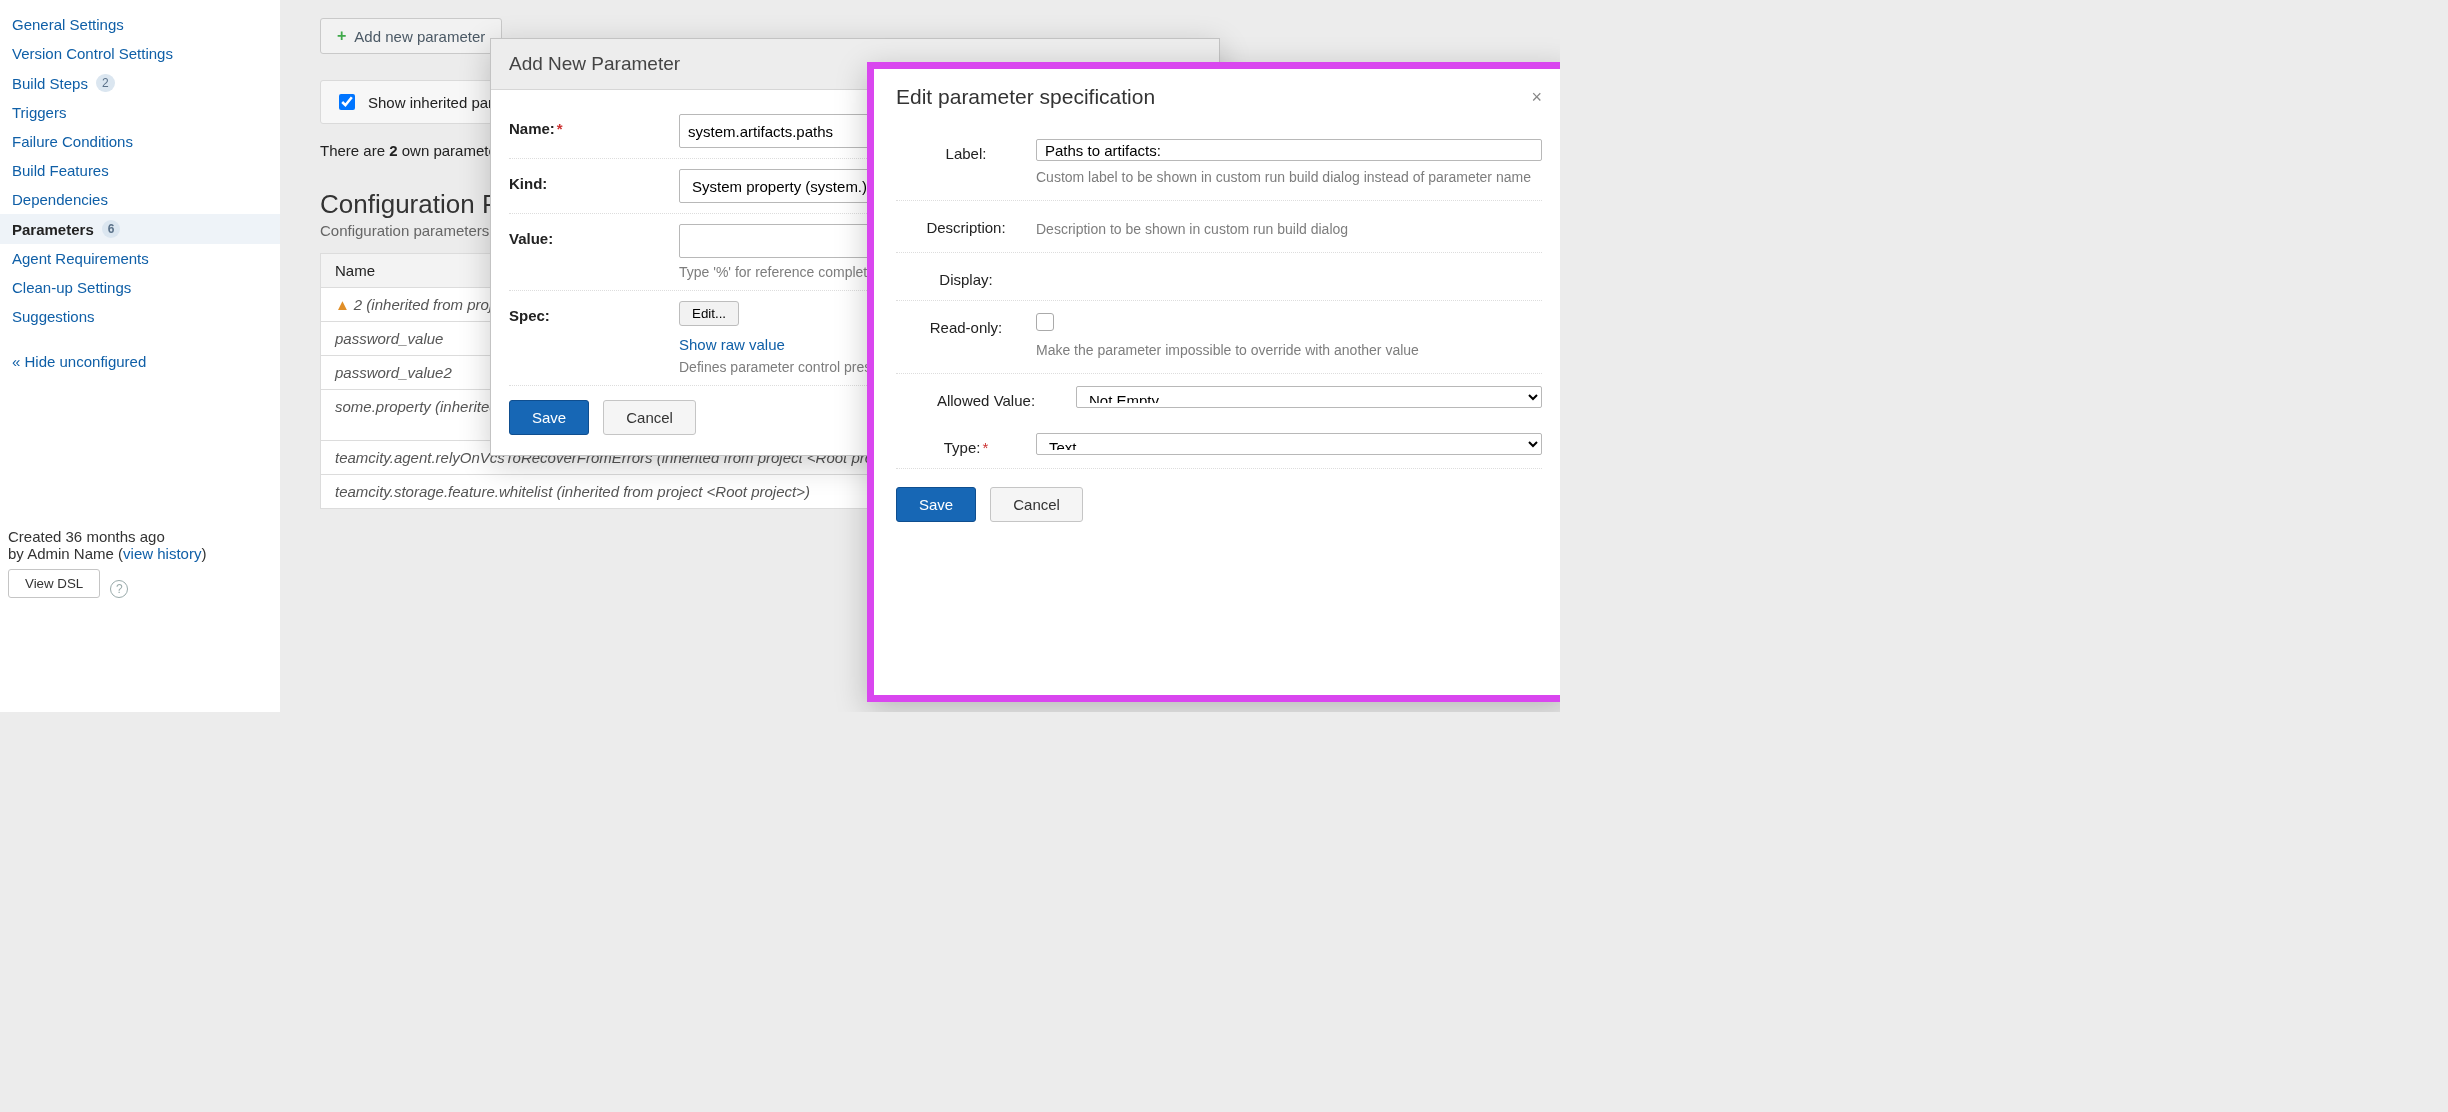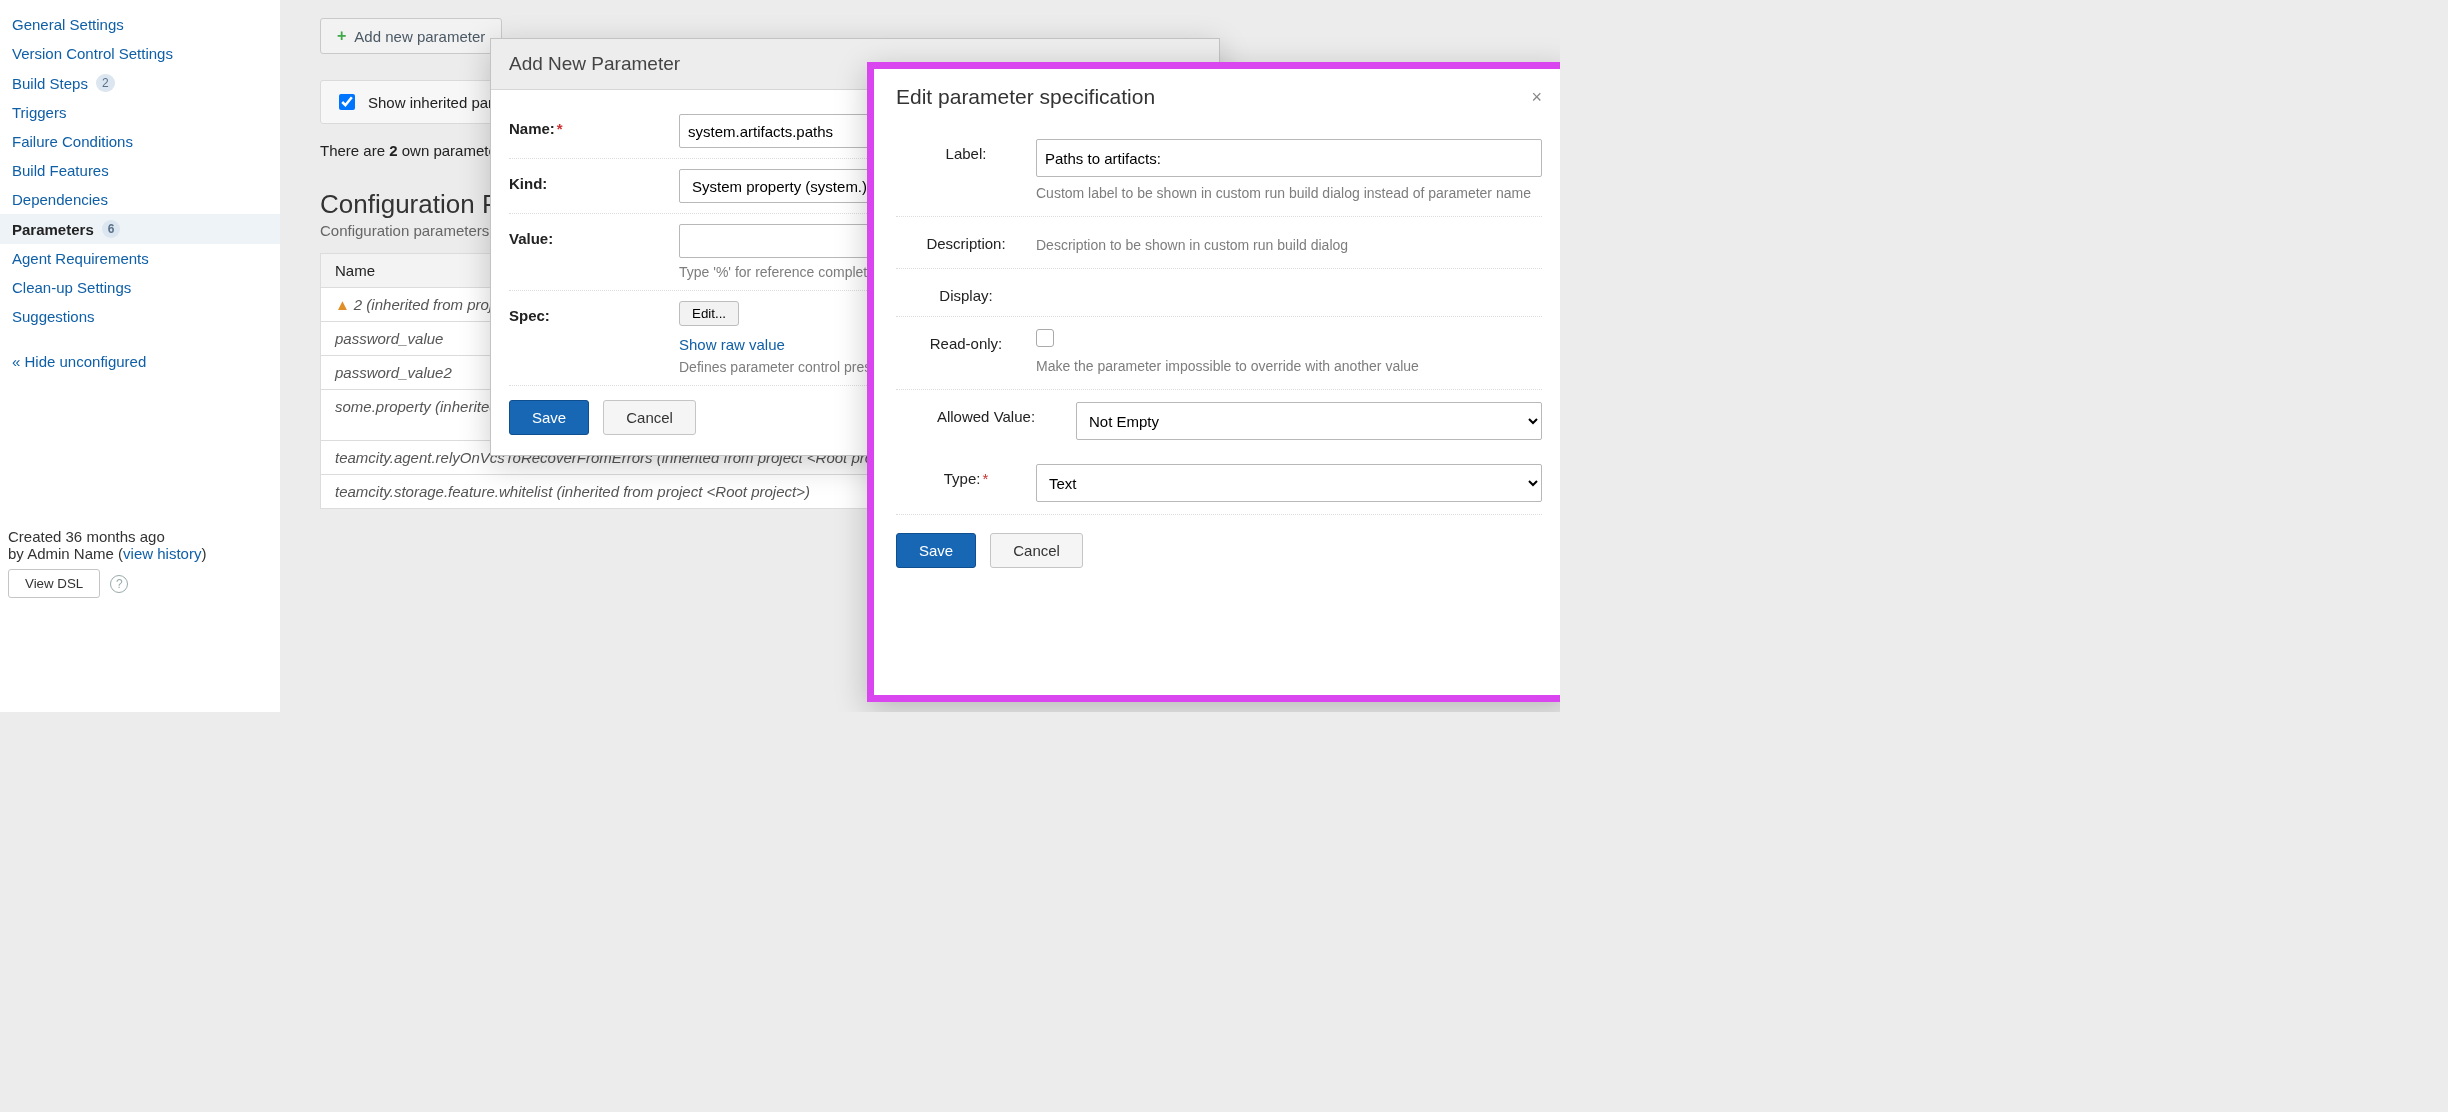--- a/index.html
+++ b/index.html
@@ -31,21 +31,21 @@
     margin-left:8px; padding:0 6px;
     border-radius:9px; background:#dbe6f0; color:#5a7189;
     font-size:12px; line-height:18px; text-align:center;
   }
   .hide-unconfig { margin:22px 12px; color:#0f5fa7; cursor:pointer; }
   .meta {
     position:absolute; bottom:150px; left:8px; width:260px;
     color:#333; font-size:15px;
   }
   .meta a { color:#0f5fa7; text-decoration:none; cursor:pointer; }
-  .dsl-row { position:absolute; bottom:114px; left:8px; display:flex; align-items:center; gap:10px; }
+  .dsl-row { position:absolute; bottom:114px; left:8px; display:flex; align-items:flex-end; gap:10px; }
   .dsl-btn {
     background:#fff; border:1px solid #c5c5c5; border-radius:3px;
     padding:6px 16px; color:#333; cursor:pointer;
   }
   .help-circ {
     width:18px; height:18px; border:1.5px solid #9aa; border-radius:50%;
     display:inline-flex; align-items:center; justify-content:center;
     color:#9aa; font-size:12px;
   }
 
@@ -128,21 +128,21 @@
     padding:16px 22px 12px 22px; font-size:21px; color:#333;
     display:flex; justify-content:space-between; align-items:center;
   }
   .close-x { color:#888; cursor:pointer; font-size:18px; }
   .modal-spec .body2 { padding:6px 22px 20px 22px; }
   .frow { display:flex; align-items:flex-start; padding:12px 0; border-bottom:1px dotted #ddd; }
   .frow .la { width:140px; font-weight:normal; padding-top:6px;text-align:center; }
   .frow .la .req { color:#c33; margin-left:2px; }
   .frow .fi { flex:1; }
   .frow .fi input[type=text], .frow .fi select {
-    width:100%; height:38px; border:1px solid #b8b8b8; border-radius:2px; padding:4px 8px; font-size:15px; background:#fff;
+    width:100%; height:22px; border:1px solid #b8b8b8; border-radius:2px; padding:4px 8px; font-size:15px; background:#fff;
   }
   .frow .fi .hint2 { color:#7d7d7d; font-size:14px; margin-top:6px; line-height:1.5; }
   .frow.last { border-bottom:none; }
   .chk { width:18px; height:18px; border:1px solid #aaa; border-radius:3px; background:#fff; display:inline-block; }
   .actions2 { margin-top:18px; display:flex; gap:14px; }
 
   .allowed-row .la { width:180px; }
 </style>
 </head>
 <body>

